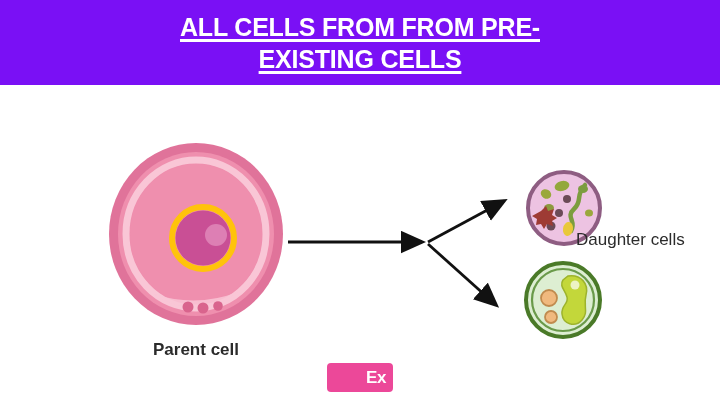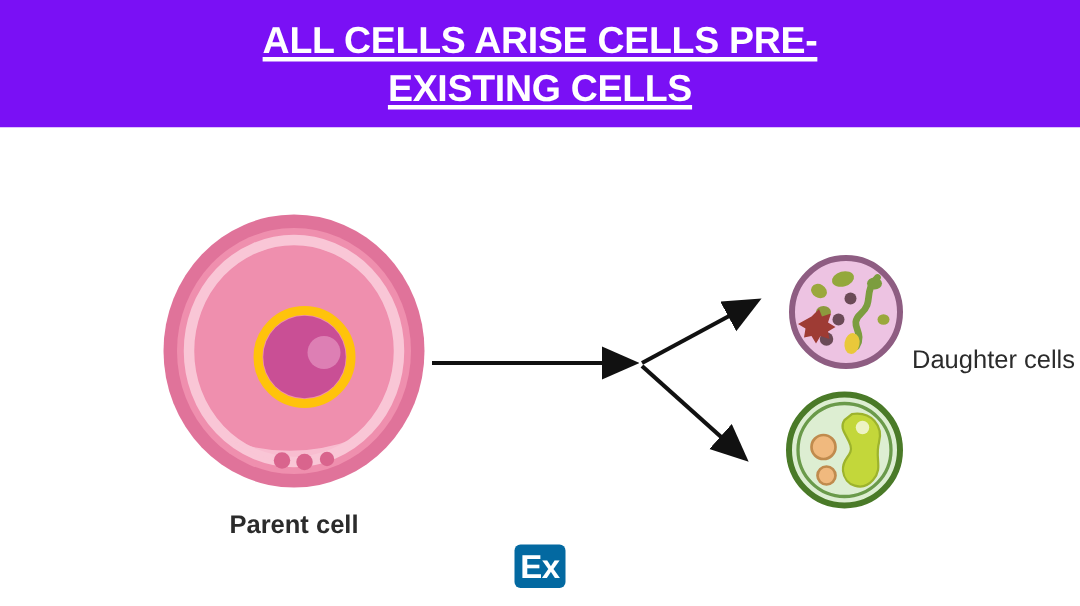--- a/index.html
+++ b/index.html
@@ -100,21 +100,21 @@
   }
   .daughter-bottom {
     position: absolute;
     left: 523px;
     top: 175px; 
     width: 80px;
     height: 80px;
   }
   .daughter-label {
     position: absolute;
-    left: 608px;
+    left: 576px;
     top: 144px; 
     width: 110px;
     font-family: "Liberation Sans", sans-serif;
     font-size: 17px;
     line-height: 21px;
     color: #2b2b2b;
   }
 
   
   .footer-logo {
@@ -124,45 +124,46 @@
     width: 720px;
     display: flex;
     align-items: center;
     justify-content: center;
     gap: 7px;
   }
   .logo-mark {
     width: 34px;
     height: 29px;
     border-radius: 4px;
-    background: #0369a1;
+    background: #ec4899;
     color: #ffffff;
     font-family: "Liberation Sans", sans-serif;
     font-weight: bold;
-    font-size: 22px;
+    font-size: 17px;
     display: flex;
     align-items: center;
     justify-content: center;
     letter-spacing: -0.3px;
+    padding-left: 32px;
   }
   .logo-text {
     font-family: "Liberation Sans", sans-serif;
     font-weight: bold;
     font-size: 23px;
     color: #0d0d0d;
     letter-spacing: -0.4px;
   }
 </style>
 </head>
 <body>
 
 <div class="page">
 
   <div class="header-banner">
-    <div class="header-title">ALL CELLS ARISE CELLS PRE-EXISTING CELLS</div>
+    <div class="header-title">ALL CELLS FROM FROM PRE-EXISTING CELLS</div>
   </div>
 
   <div class="diagram">
 
     <div class="parent-cell-wrap">
       <svg class="parent-cell-svg" width="176" height="184" viewBox="0 0 176 184" xmlns="http://www.w3.org/2000/svg">
 
         <ellipse cx="88" cy="92" rx="87" ry="91" fill="#e0739a"></ellipse>
 
         <ellipse cx="88" cy="92" rx="78" ry="82" fill="#ef8fae"></ellipse>

